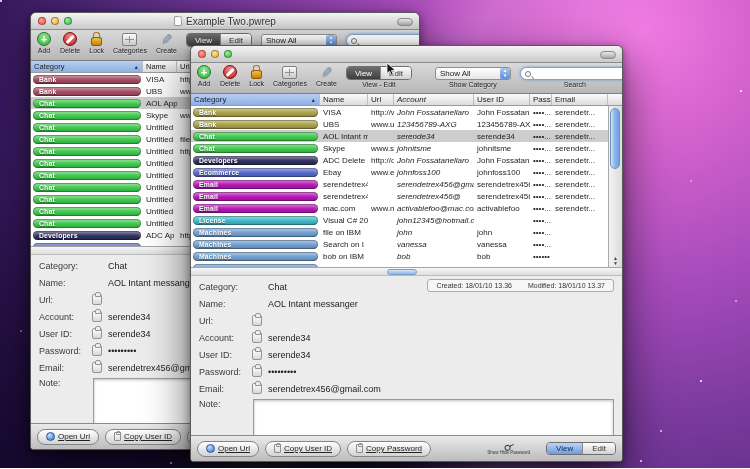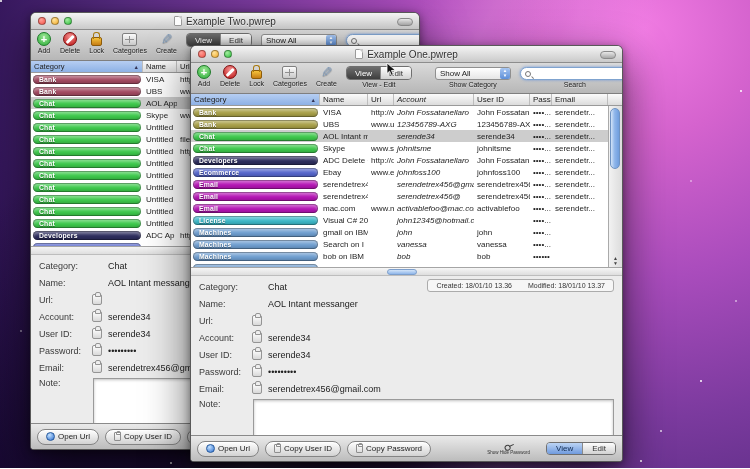--- a/index.html
+++ b/index.html
@@ -124,21 +124,21 @@
   .notebox { flex:1; margin-left:6px; margin-right:0; height:47px; background:#fff; border:1px solid #9a9a9a;
     box-shadow: inset 0 1px 3px rgba(0,0,0,.25); border:none; outline:none; resize:none; font-family:inherit; font-size:9px; padding:2px;
     border:1px solid #9a9a9a; }
   .win-back .notebox { height:56px; }
 
   
   .footer { height:26px; flex:none; display:flex; align-items:center; gap:6px; padding:0 6px;
     background:linear-gradient(#eaeaea,#bcbcbc); border-top:1px solid #8a8a8a; }
   .fbtn { height:16px; display:flex; align-items:center; gap:3px; padding:0 8px; font-size:8px; color:#222;
     border:1px solid #848484; border-radius:8px; background:linear-gradient(#ffffff,#d2d2d2);
-    box-shadow: inset 0 1px 0 rgba(255,255,255,.8); white-space:nowrap; }
+    box-shadow: inset 0 1px 0 rgba(255,255,255,.8); white-space:nowrap;text-decoration:underline; }
   .globe { width:9px; height:9px; border-radius:50%; flex:none;
     background:radial-gradient(circle at 35% 30%, #c4e2ff,#2e6fd0); border:1px solid #24589c; }
   .clipic { width:7px; height:9px; flex:none; position:relative; border:1px solid #8e8e8e; border-radius:1px; background:linear-gradient(#fff,#ddd); }
   .clipic::before{ content:''; position:absolute; top:-2px; left:1px; width:3px; height:2px; border:1px solid #8e8e8e; border-radius:2px 2px 0 0; }
   .showhide { margin-left:auto; margin-right:10px; display:flex; flex-direction:column; align-items:center; }
   .keyic { width:10px; height:6px; position:relative; transform:rotate(-25deg); }
   .keyic::before{ content:''; position:absolute; left:0; top:1px; width:4px; height:4px; border:1.4px solid #3c3c3c; border-radius:50%; }
   .keyic::after{ content:''; position:absolute; left:5px; top:3px; width:5px; height:1.4px; background:#3c3c3c; }
   .sh-label { font-size:4.5px; color:#333; margin-top:1px; white-space:nowrap; }
   .fseg { display:flex; height:13px; border:1px solid #6f6f6f; border-radius:4px; overflow:hidden; font-size:8px; flex:none; }
@@ -411,24 +411,20 @@
     </div>
   </div>
 
   <div class="window win-front">
     <div class="titlebar">
       <div class="tlights">
         <span class="tl red"></span>
         <span class="tl yel"></span>
         <span class="tl grn"></span>
       </div>
-      <div class="wtitle">
-          <span class="docicon"></span>
-        <span>Example One.pwrep</span>
-        </div>
       <span class="capsule"></span>
     </div>
     <div class="toolbar">
       <div class="titem">
           <span class="icon-add"></span>
           <span class="tlabel">Add</span>
         </div>
       <div class="titem">
           <span class="icon-delete"></span>
           <span class="tlabel">Delete</span>
@@ -603,21 +599,21 @@
             <span class="cell c-acct">john12345@hotmail.c</span>
             <span class="cell c-uid"></span>
             <span class="cell c-pass">••••...</span>
             <span class="cell c-email"></span>
           </div>
 
           <div class="trow">
             <span class="cell c-cat pillcell">
               <span class="pill" style="background: rgb(111, 158, 208);">Machines</span>
             </span>
-            <span class="cell c-name">gmail on IBM</span>
+            <span class="cell c-name">file on IBM</span>
             <span class="cell c-url"></span>
             <span class="cell c-acct">john</span>
             <span class="cell c-uid">john</span>
             <span class="cell c-pass">••••...</span>
             <span class="cell c-email"></span>
           </div>
 
           <div class="trow">
             <span class="cell c-cat pillcell">
               <span class="pill" style="background: rgb(111, 158, 208);">Machines</span>

